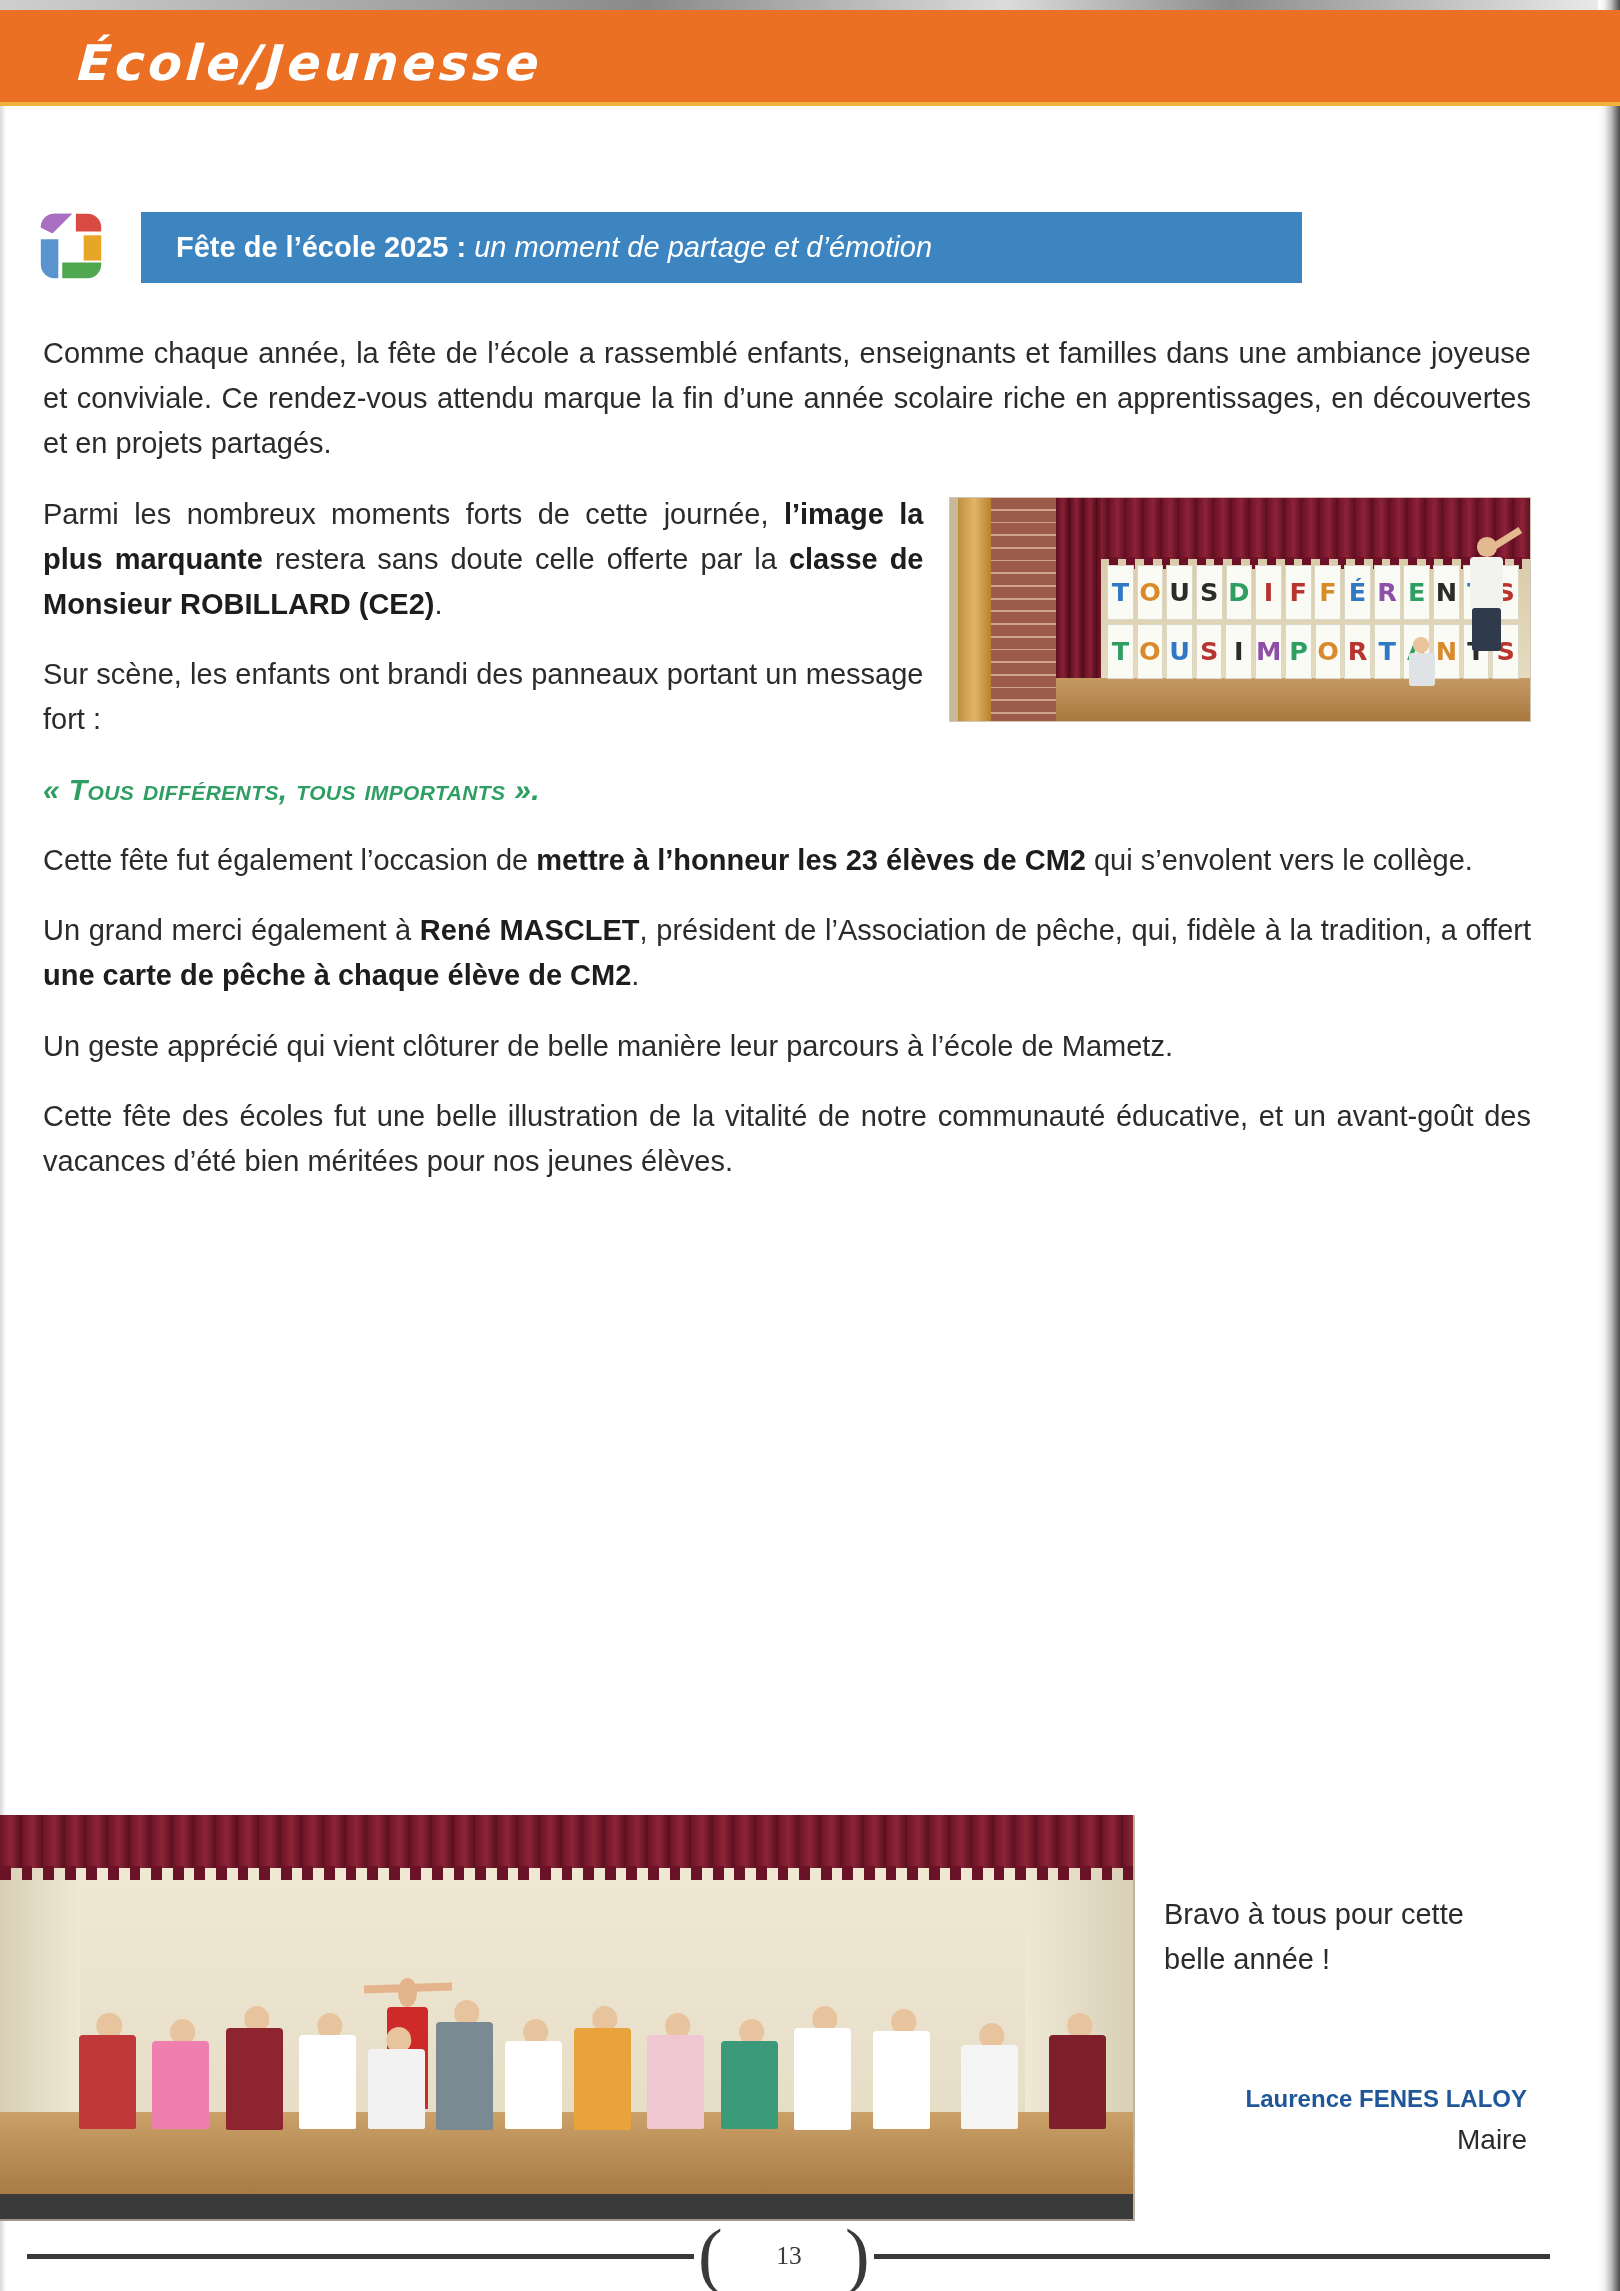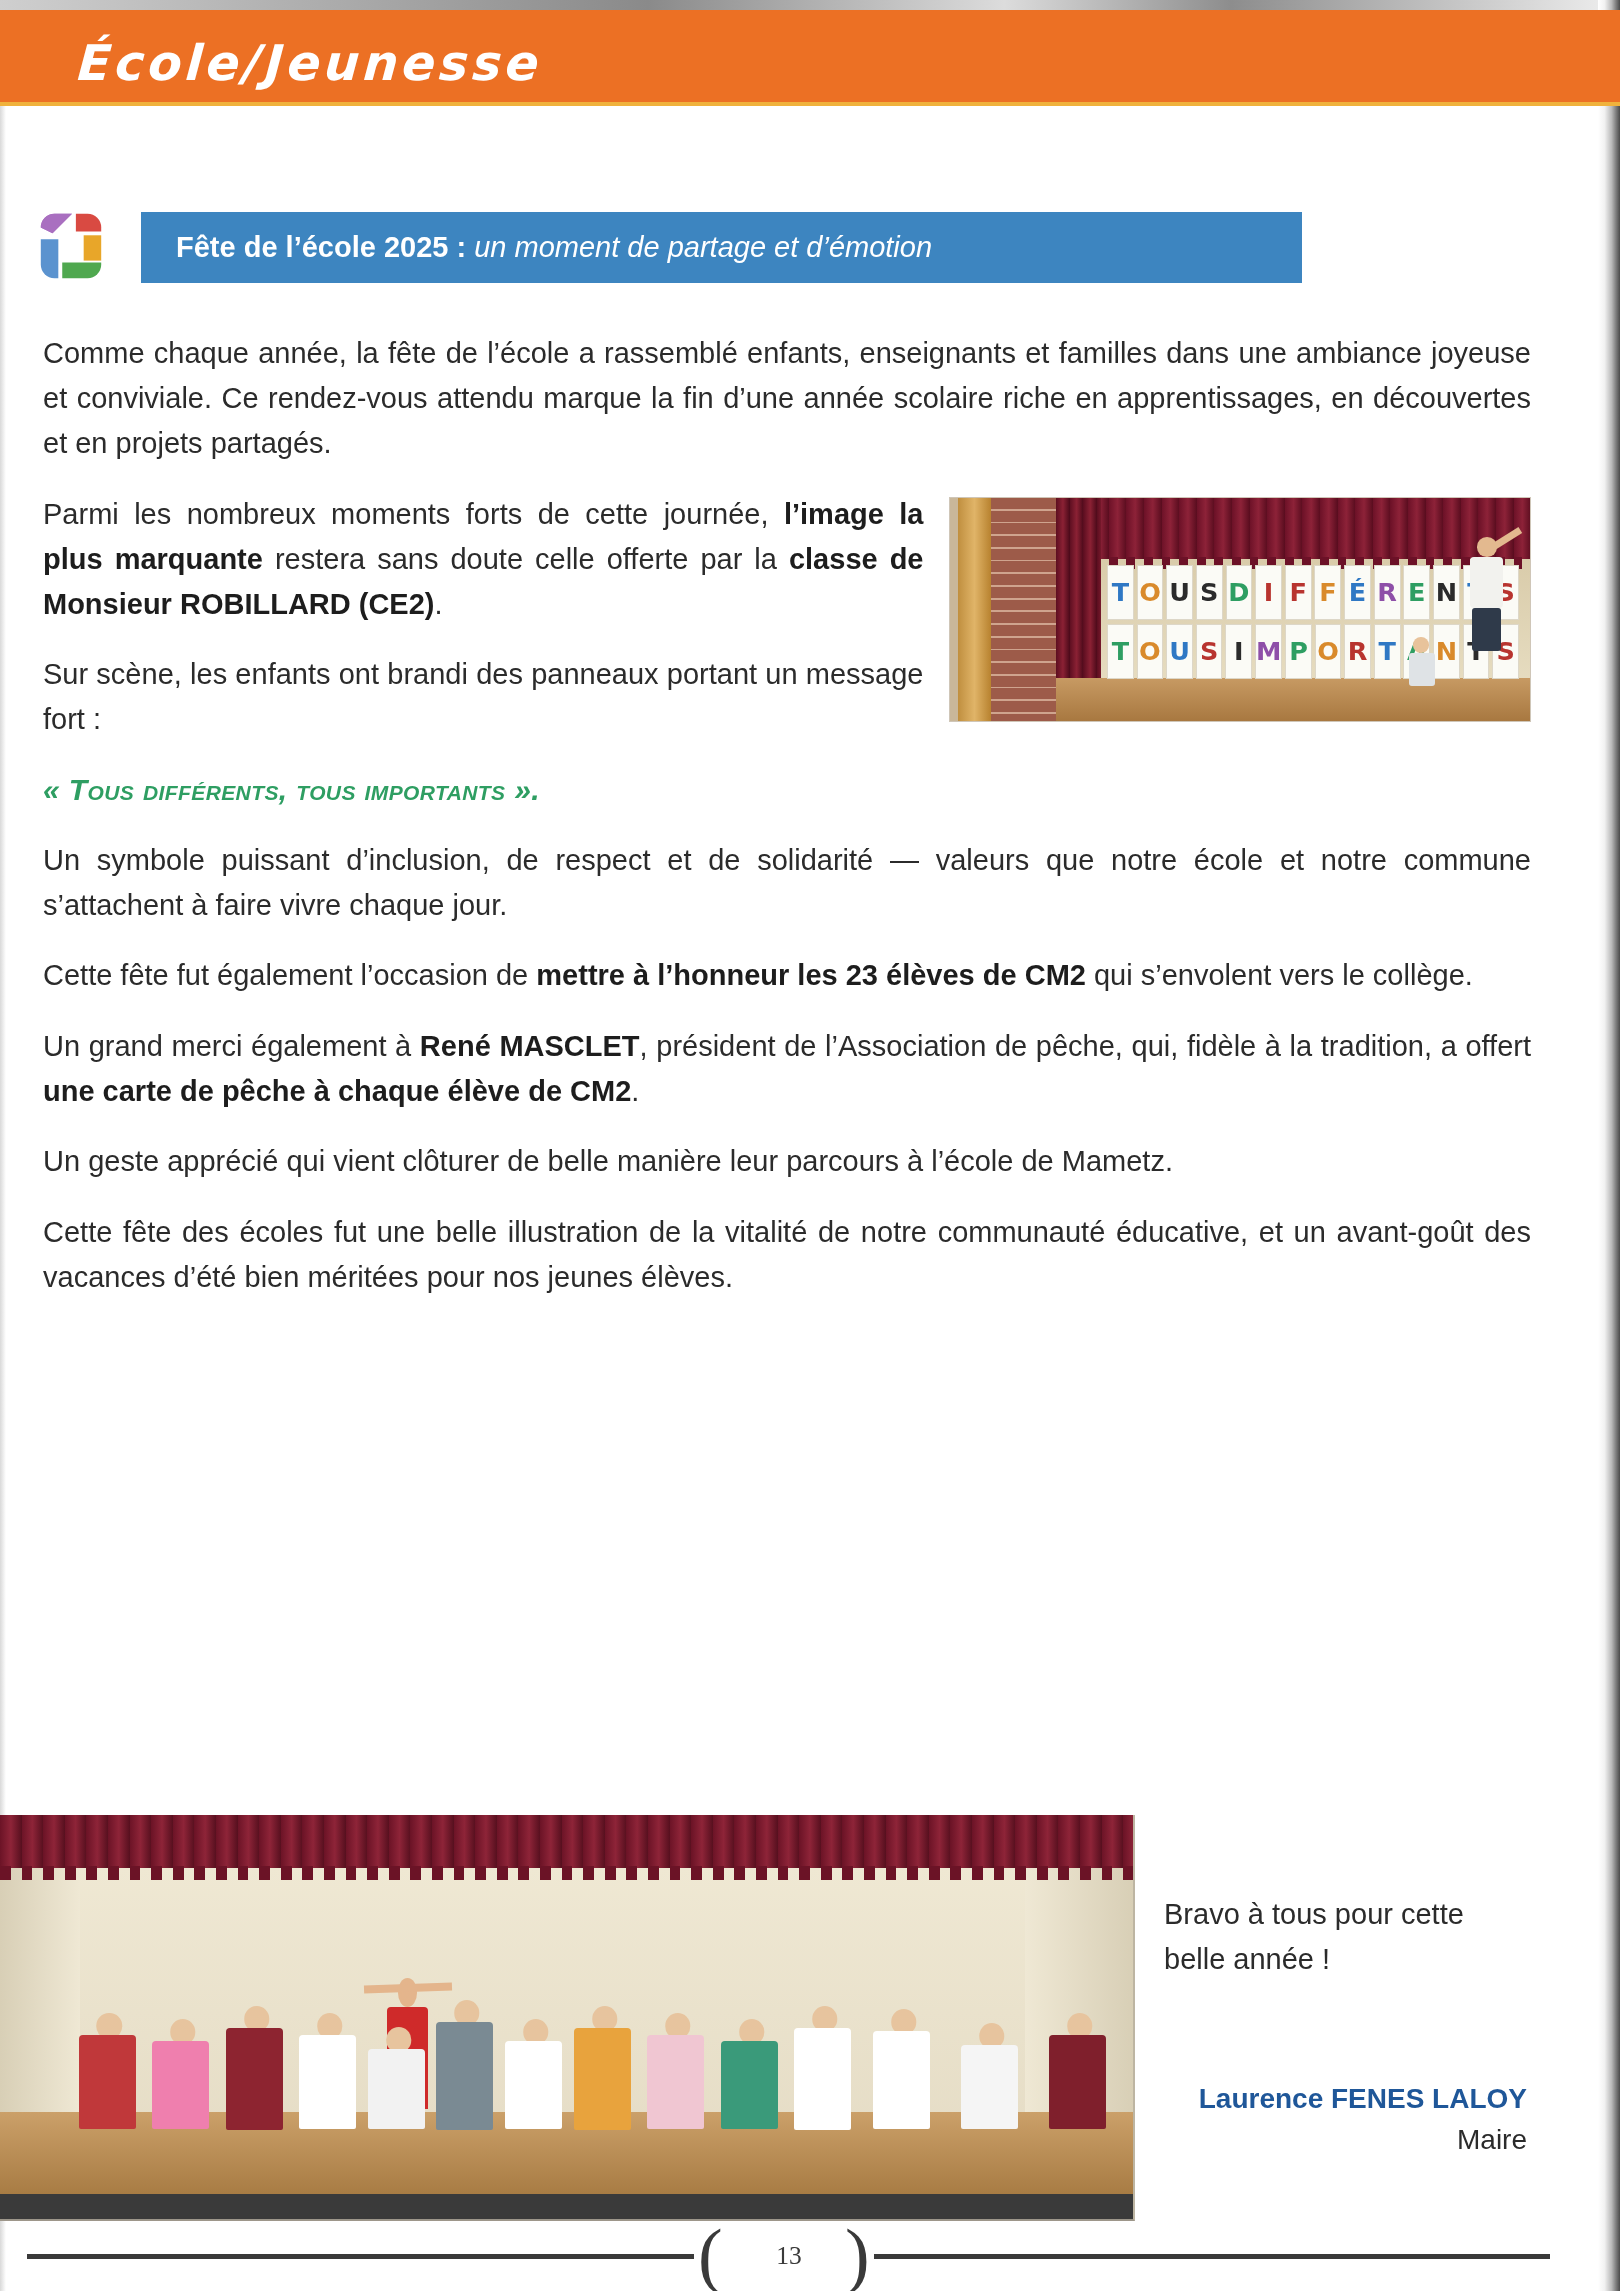--- a/index.html
+++ b/index.html
@@ -234,21 +234,21 @@
   }
   .bravo-text{
     font-size:29px; line-height:45px; color:#2b2b2b;
     font-family:"Liberation Sans", sans-serif;
   }
   .sig-block{
     position:absolute; left:1164px; top:2078px;
     width:363px; text-align:right;
   }
   .sig-name{
-    color:#1f5799; font-weight:700; font-size:28px; line-height:41px;
+    color:#1f5799; font-weight:700; font-size:24px; line-height:41px;
     font-family:"Liberation Sans", sans-serif;
   }
   .sig-role{
     color:#2b2b2b; font-size:28px; line-height:41px;
     font-family:"Liberation Sans", sans-serif;
   }
 
   
   .footer{
     position:absolute; left:0; top:2227px; width:1599px; height:65px;
@@ -359,21 +359,20 @@
         <span class="torso"></span>
         <span class="legs"></span>
     </div>
   </div>
 
   <p class="para" id="P4"><span>Parmi les nombreux moments forts de cette journée, </span><b>l’image la plus marquante</b><span> restera sans doute celle offerte par la </span><b>classe de Monsieur ROBILLARD (CE2)</b><span>.</span></p>
   <p class="para" id="P5"><span>Sur scène, les enfants ont brandi des panneaux portant un message fort :</span></p>
 
   <div class="quote-line">« Tous différents, tous importants ».</div>
 
-  <p class="para" id="P6"><span>Un symbole puissant d’inclusion, de respect et de solidarité — valeurs que notre école et notre commune s’attachent à faire vivre chaque jour.</span></p>
   <p class="para" id="P7"><span>Cette fête fut également l’occasion de </span><b>mettre à l’honneur les 23 élèves de CM2</b><span> qui s’envolent vers le collège.</span></p>
   <p class="para" id="P9"><span>Un grand merci également à </span><b>René MASCLET</b><span>, président de l’Association de pêche, qui, fidèle à la tradition, a offert </span><b>une carte de pêche à chaque élève de CM2</b><span>.</span></p>
   <p class="para" id="P10"><span>Un geste apprécié qui vient clôturer de belle manière leur parcours à l’école de Mametz.</span></p>
   <p class="para" id="P11"><span>Cette fête des écoles fut une belle illustration de la vitalité de notre communauté éducative, et un avant-goût des vacances d’été bien méritées pour nos jeunes élèves.</span></p>
 </div>
 
 <div class="photo-2">
   <div class="p2-wallback"></div>
   <div class="p2-wall-l"></div>
   <div class="p2-wall-r"></div>

